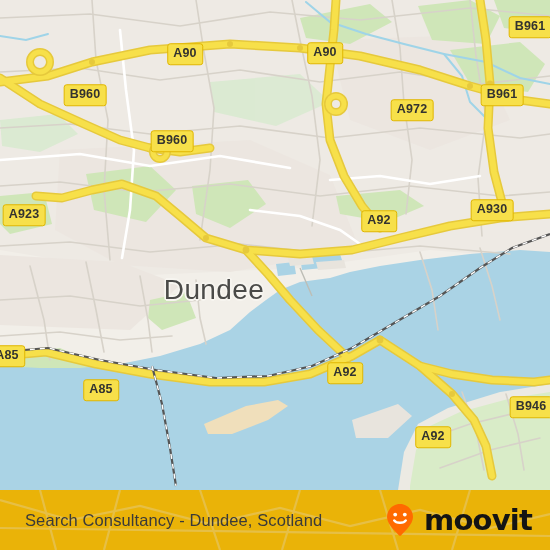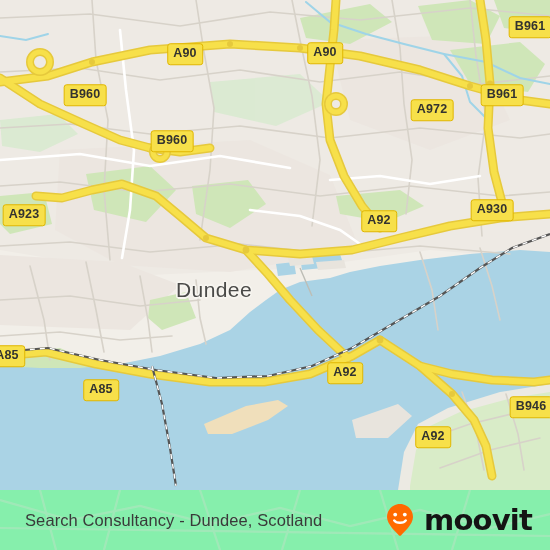--- a/index.html
+++ b/index.html
@@ -29,21 +29,21 @@
     white-space:nowrap;
     transform:translate(-50%,-50%);
     font-family:"Liberation Sans", sans-serif;
   }
 
   
   .place-label{
     position:absolute;
     transform:translate(-50%,-50%);
     color:#4a4a48;
-    font-size:21px;
+    font-size:28px;
     letter-spacing:.4px;
     white-space:nowrap;
     text-shadow:
       -1.6px 0 #f7f5f0, 1.6px 0 #f7f5f0, 0 -1.6px #f7f5f0, 0 1.6px #f7f5f0,
       -1.2px -1.2px #f7f5f0, 1.2px -1.2px #f7f5f0, -1.2px 1.2px #f7f5f0, 1.2px 1.2px #f7f5f0;
     font-family:"Liberation Sans", sans-serif;
   }
 
   
   #popup{
@@ -81,21 +81,21 @@
     padding:4px 7px 5px 8px;
     white-space:nowrap;
     letter-spacing:.05px;
   }
 
   
   #footer{
     position:absolute;
     left:0;top:490px;
     width:550px;height:60px;
-    background:#86efac;
+    background:#eab308;
     overflow:hidden;
   }
   #footer-watermark{position:absolute;left:0;top:-490px;opacity:.30;}
   #footer-title{
     position:absolute;
     left:25px;top:50%;
     transform:translateY(-50%);
     color:#3a3a3a;
     font-size:16.5px;
     letter-spacing:.1px;
@@ -282,21 +282,21 @@
         </g>
       </g>
     </svg>
 
     <div class="place-label" style="left:214px;top:290px;">Dundee</div>
 
     <div class="shield" style="left:185px;top:54px;">A90</div>
     <div class="shield" style="left:325px;top:53px;">A90</div>
     <div class="shield" style="left:530px;top:27px;">B961</div>
     <div class="shield" style="left:85px;top:95px;">B960</div>
-    <div class="shield" style="left:432px;top:110px;">A972</div>
+    <div class="shield" style="left:412px;top:110px;">A972</div>
     <div class="shield" style="left:502px;top:95px;">B961</div>
     <div class="shield" style="left:172px;top:141px;">B960</div>
     <div class="shield" style="left:24px;top:215px;">A923</div>
     <div class="shield" style="left:379px;top:221px;">A92</div>
     <div class="shield" style="left:492px;top:210px;">A930</div>
     <div class="shield" style="left:7px;top:356px;">A85</div>
     <div class="shield" style="left:101px;top:390px;">A85</div>
     <div class="shield" style="left:345px;top:373px;">A92</div>
     <div class="shield" style="left:531px;top:407px;">B946</div>
     <div class="shield" style="left:433px;top:437px;">A92</div>

